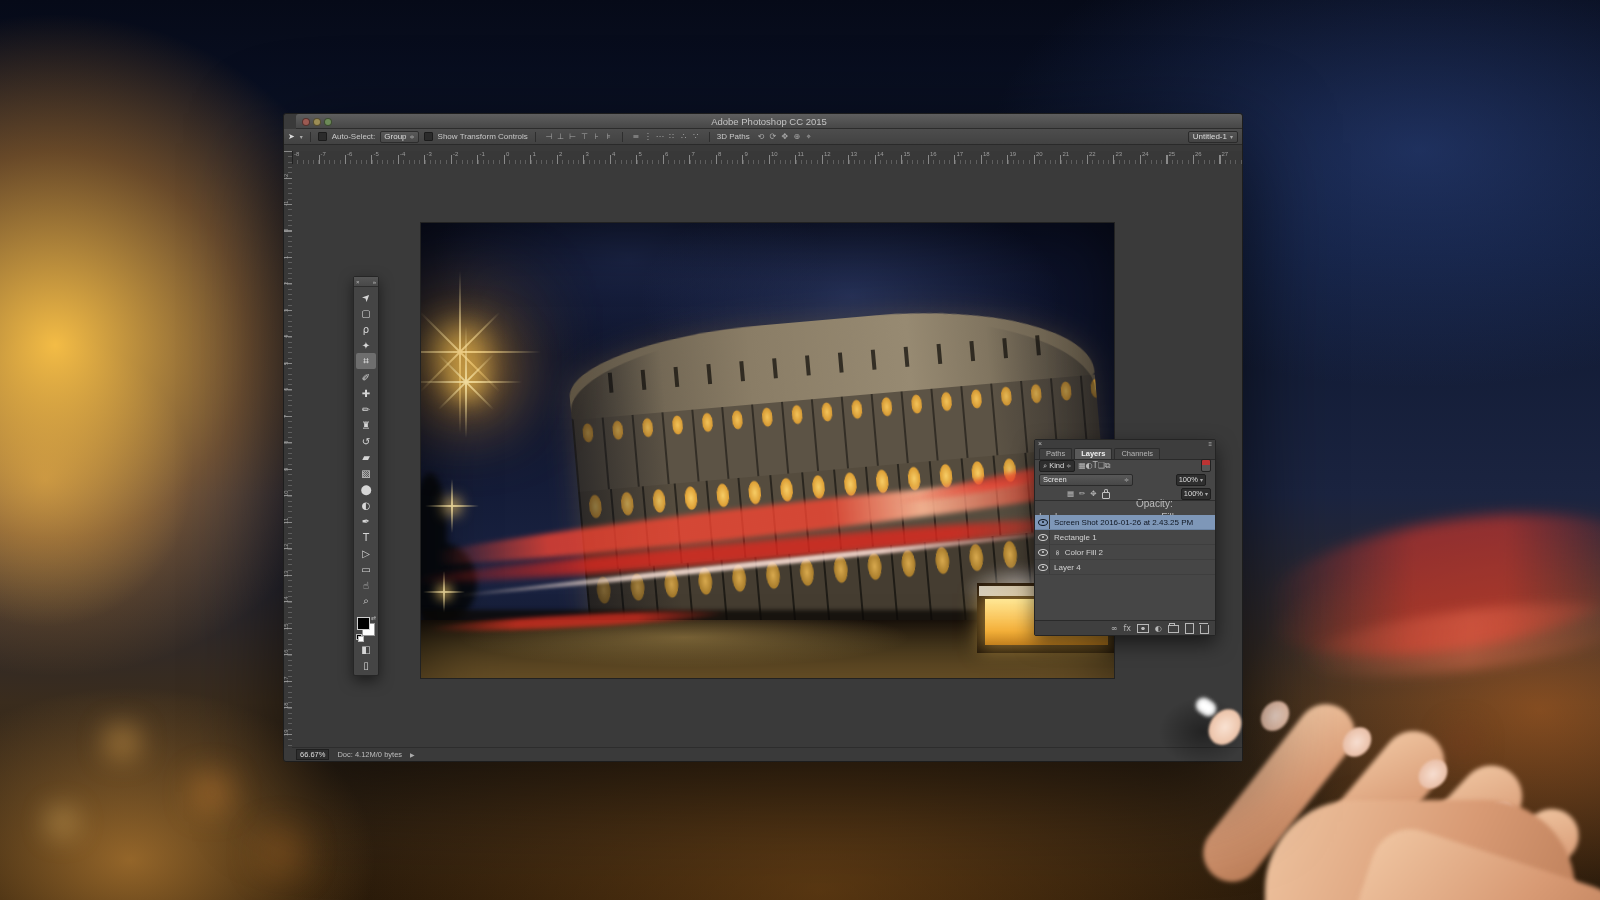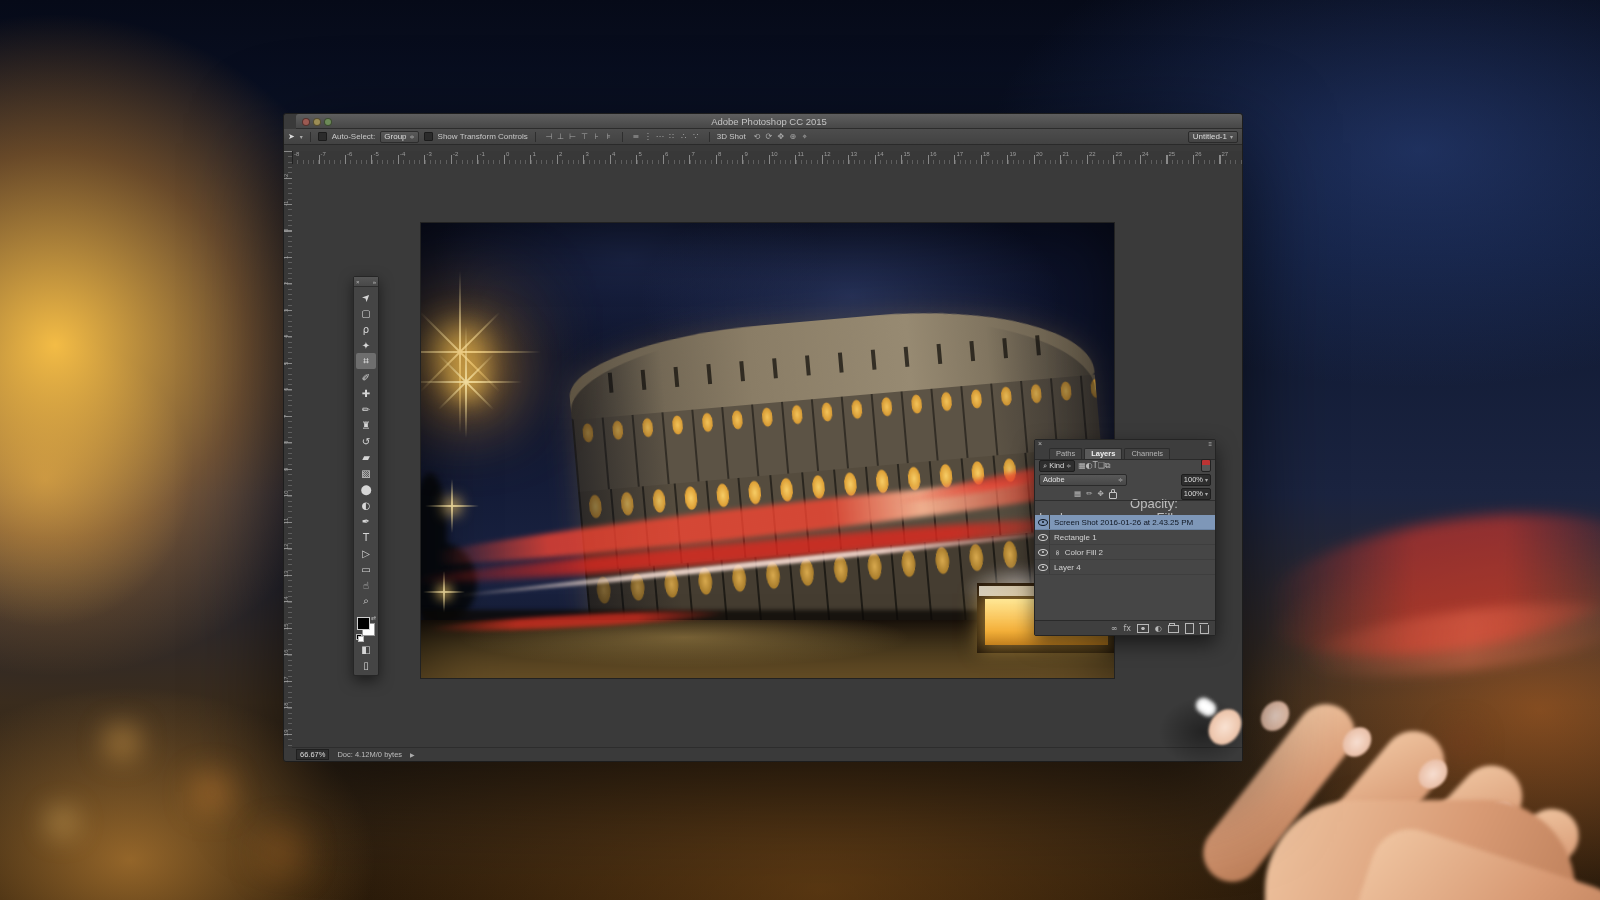--- a/index.html
+++ b/index.html
@@ -164,31 +164,31 @@
     radial-gradient(60% 44% at 56% 50%, #96825a 0 58%, rgba(150,130,90,0) 60%),
     linear-gradient(180deg,#0d1328 0 58%,#241b10 58% 80%,#6b5124 80% 100%);}
   .nav-foot{position:absolute;left:0;right:0;bottom:0;height:13px;display:flex;align-items:center;gap:4px;padding:0 3px;}
   .nav-zoom{background:#2e2e2e;border:1px solid #1e1e1e;width:34px;height:9px;font-size:7px;color:#ddd;line-height:9px;padding-left:2px;}
   .nav-slider{flex:1;height:1px;background:#7a7a7a;position:relative;}
   .nav-slider .knob{position:absolute;left:26%;top:-3px;font-size:5px;color:#ccc;}
   .mtn{font-size:5px;color:#aaa;font-family:"DejaVu Sans",sans-serif;}
   .mtn.big{font-size:8px;}
   
   .layers{left:742px;top:275px;width:180px;height:195px;}
-  .tabs-row{position:absolute;left:0;right:0;top:8px;height:11px;background:#3d3d3d;border-bottom:1px solid #2a2a2a;display:flex;align-items:flex-end;padding-left:14px;gap:2px;}
+  .tabs-row{position:absolute;left:0;right:0;top:8px;height:11px;background:#3d3d3d;border-bottom:1px solid #2a2a2a;display:flex;align-items:flex-end;padding-left:4px;gap:2px;}
   .ptab{height:10px;line-height:10px;padding:0 6px;font-size:7.5px;color:#b5b5b5;background:#404040;border:1px solid #2c2c2c;border-bottom:none;border-radius:2px 2px 0 0;}
   .ptab.active{background:#5a5a5a;color:#f0f0f0;font-weight:bold;}
   .filter-row{position:absolute;left:0;right:0;top:19px;height:13px;display:flex;align-items:center;gap:3px;padding:0 4px;}
   .kind-dd{display:inline-flex;align-items:center;gap:2px;background:#2e2e2e;border:1px solid #1e1e1e;border-radius:2px;height:10px;padding:0 3px;font-size:7.5px;color:#ddd;}
   .f-ic{font-family:"DejaVu Sans",sans-serif;font-size:8px;color:#b8b8b8;width:11px;text-align:center;}
   .f-toggle{margin-left:auto;width:8px;height:11px;background:linear-gradient(#b33 0 45%,#555 45%);border:1px solid #222;border-radius:2px;}
   .blend-row{position:absolute;left:0;right:0;top:33px;height:13px;display:flex;align-items:center;gap:3px;padding:0 4px;}
   .blend-dd{display:inline-flex;align-items:center;justify-content:space-between;background:linear-gradient(#585858,#474747);
     border:1px solid #2a2a2a;border-radius:2px;width:86px;height:10px;padding:0 3px;font-size:7.5px;color:#e2e2e2;}
-  .lbl{font-size:13px;color:#bdbdbd;margin-top:48px;}
+  .lbl{font-size:10px;color:#bdbdbd;margin-top:48px;}
   .val-dd{display:inline-flex;align-items:center;gap:2px;background:#2e2e2e;border:1px solid #1e1e1e;border-radius:2px;height:10px;padding:0 2px;font-size:7.5px;color:#ddd;}
   .lock-row{position:absolute;left:0;right:0;top:47px;height:13px;display:flex;align-items:center;gap:4px;padding:0 4px;border-bottom:1px solid #2e2e2e;}
   .l-ic{font-family:"DejaVu Sans",sans-serif;font-size:7.5px;color:#b8b8b8;}
   .css-lock{position:relative;display:inline-block;width:6px;height:5px;border:1px solid #c4c4c4;border-radius:1px;margin-top:3px;}
   .css-lock::before{content:"";position:absolute;left:1px;top:-4px;width:2px;height:3px;border:1px solid #c4c4c4;border-bottom:none;border-radius:3px 3px 0 0;}
   .layer-rows{position:absolute;left:0;right:0;top:75px;}
   .layer-row{height:14px;display:flex;align-items:center;gap:4px;border-bottom:1px solid #3e3e3e;padding:0 2px;color:#d2d2d2;}
   .layer-row.selected{background:#7e97b8;color:#101722;border-bottom-color:#6b84a4;}
   .eye-cell{width:12px;display:flex;justify-content:center;border-right:1px solid #3a3a3a;align-self:stretch;align-items:center;}
   .eye{width:8px;height:5px;border:1px solid currentColor;border-radius:50%;position:relative;}
@@ -250,21 +250,21 @@
         <span>Group</span>
         <span class="caret">≑</span>
       </span>
       <span class="checkbox"></span>
       <span>Show Transform Controls</span>
       <span class="vsep"></span>
       <span id="align-icons"><span class="mini-ic">⊣</span><span class="mini-ic">⊥</span><span class="mini-ic">⊢</span><span class="mini-ic">⊤</span><span class="mini-ic">⊦</span><span class="mini-ic">⊧</span></span>
       <span class="vsep"></span>
       <span id="dist-icons"><span class="mini-ic">≡</span><span class="mini-ic">⋮</span><span class="mini-ic">⋯</span><span class="mini-ic">∷</span><span class="mini-ic">∴</span><span class="mini-ic">∵</span></span>
       <span class="vsep"></span>
-      <span>3D Shot</span>
+      <span>3D Paths</span>
       <span id="mode3d-icons"><span class="mini-ic">⟲</span><span class="mini-ic">⟳</span><span class="mini-ic">✥</span><span class="mini-ic">⊕</span><span class="mini-ic">⌖</span></span>
       <span class="doc-btn">
         <span>Untitled-1</span>
         <span class="caret">▾</span>
       </span>
     </div>
 
     <div class="ruler-corner"></div>
     <div class="ruler-h">
       <div class="minor"></div>
@@ -450,21 +450,21 @@
           <span class="kind-dd">
             <span class="icon">⌕</span>
             <span>Kind</span>
             <span class="caret">≑</span>
           </span>
           <span id="filter-icons"><span class="f-ic">▦</span><span class="f-ic">◐</span><span class="f-ic">T</span><span class="f-ic">❏</span><span class="f-ic">⧉</span></span>
           <span class="f-toggle"></span>
         </div>
         <div class="blend-row">
           <span class="blend-dd">
-            <span>Adobe</span>
+            <span>Screen</span>
             <span class="caret">≑</span>
           </span>
           <span class="lbl">Opacity:</span>
           <span class="val-dd">
             <span>100%</span>
             <span class="caret">▾</span>
           </span>
         </div>
         <div class="lock-row">
           <span class="lbl">Lock:</span>

